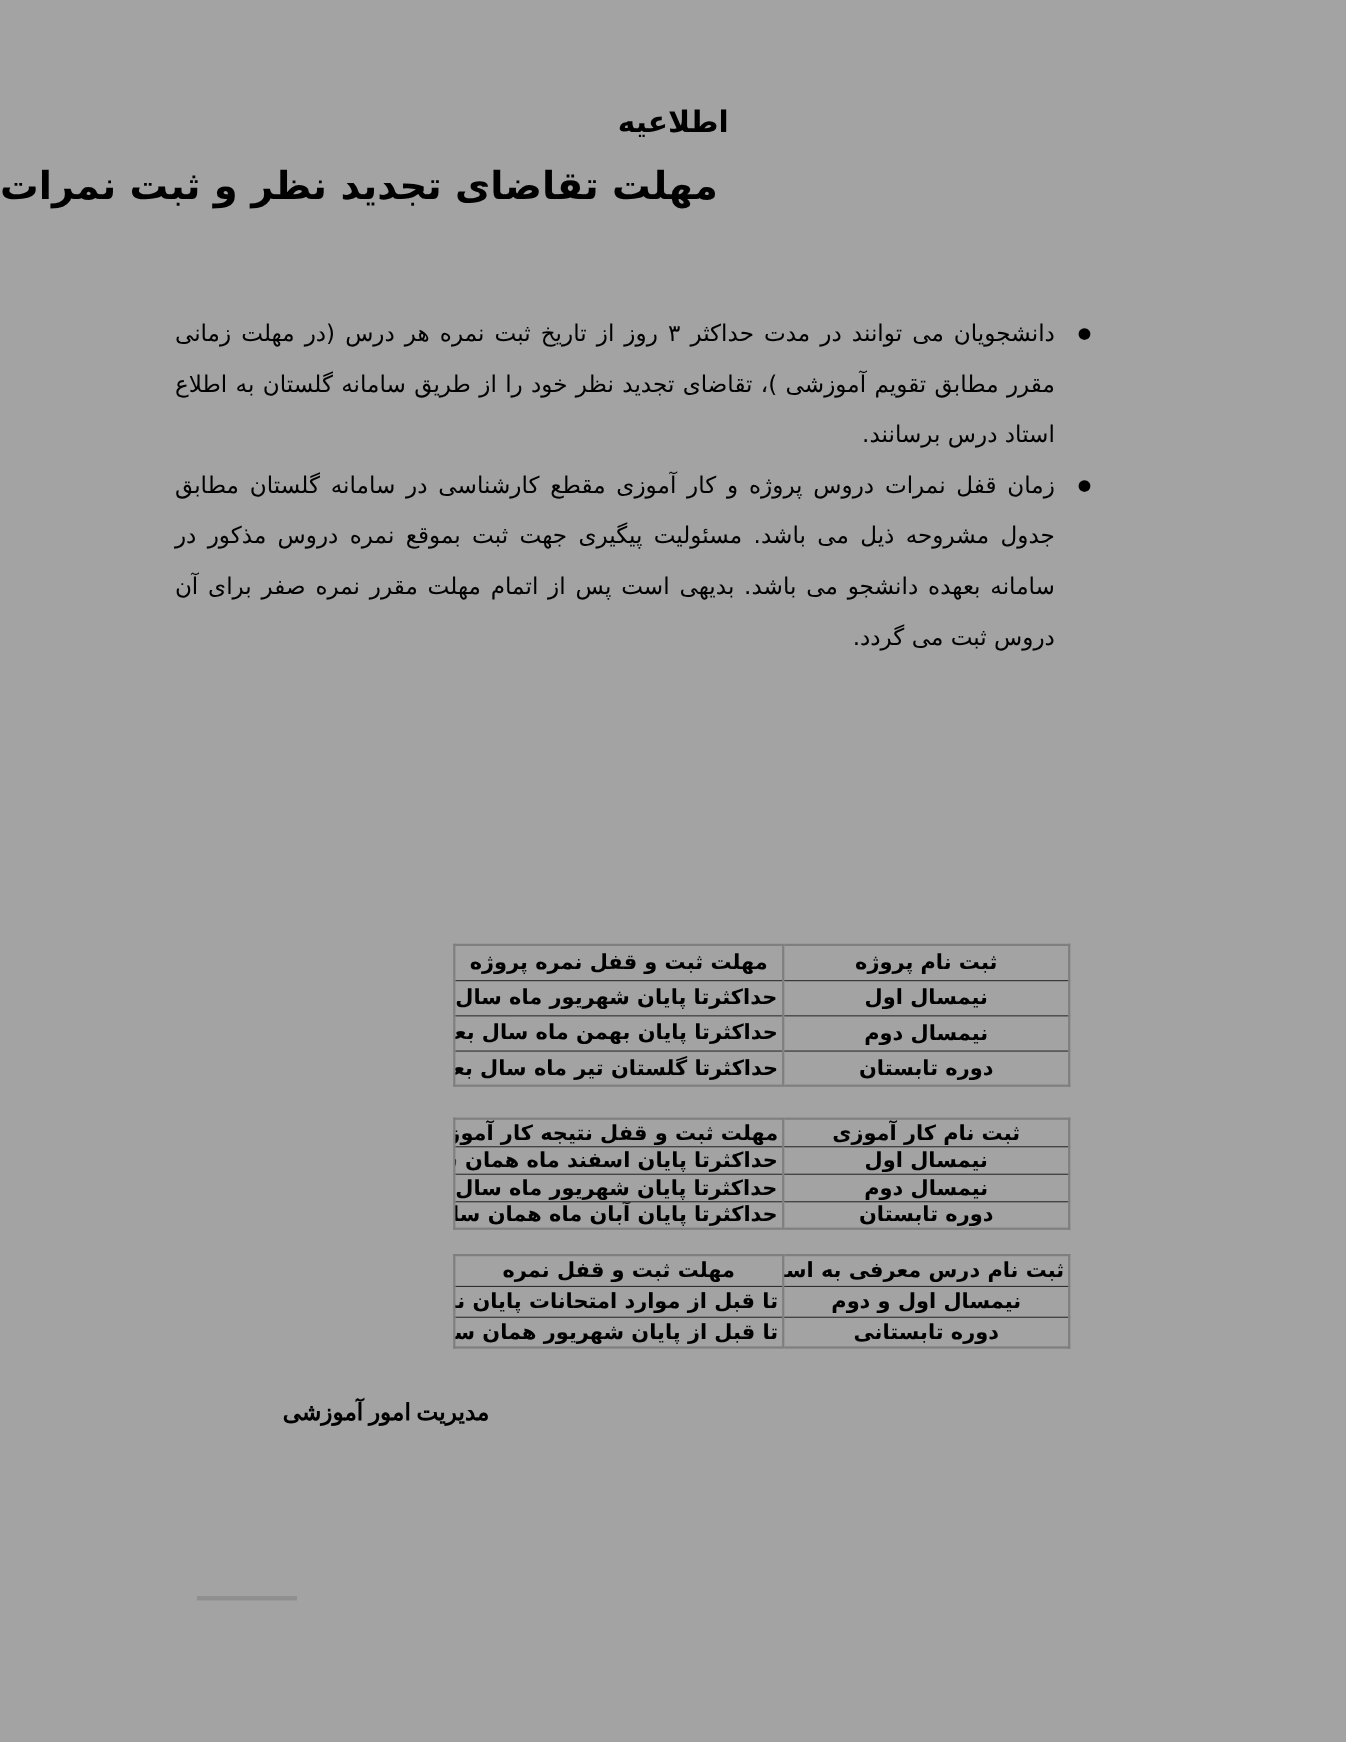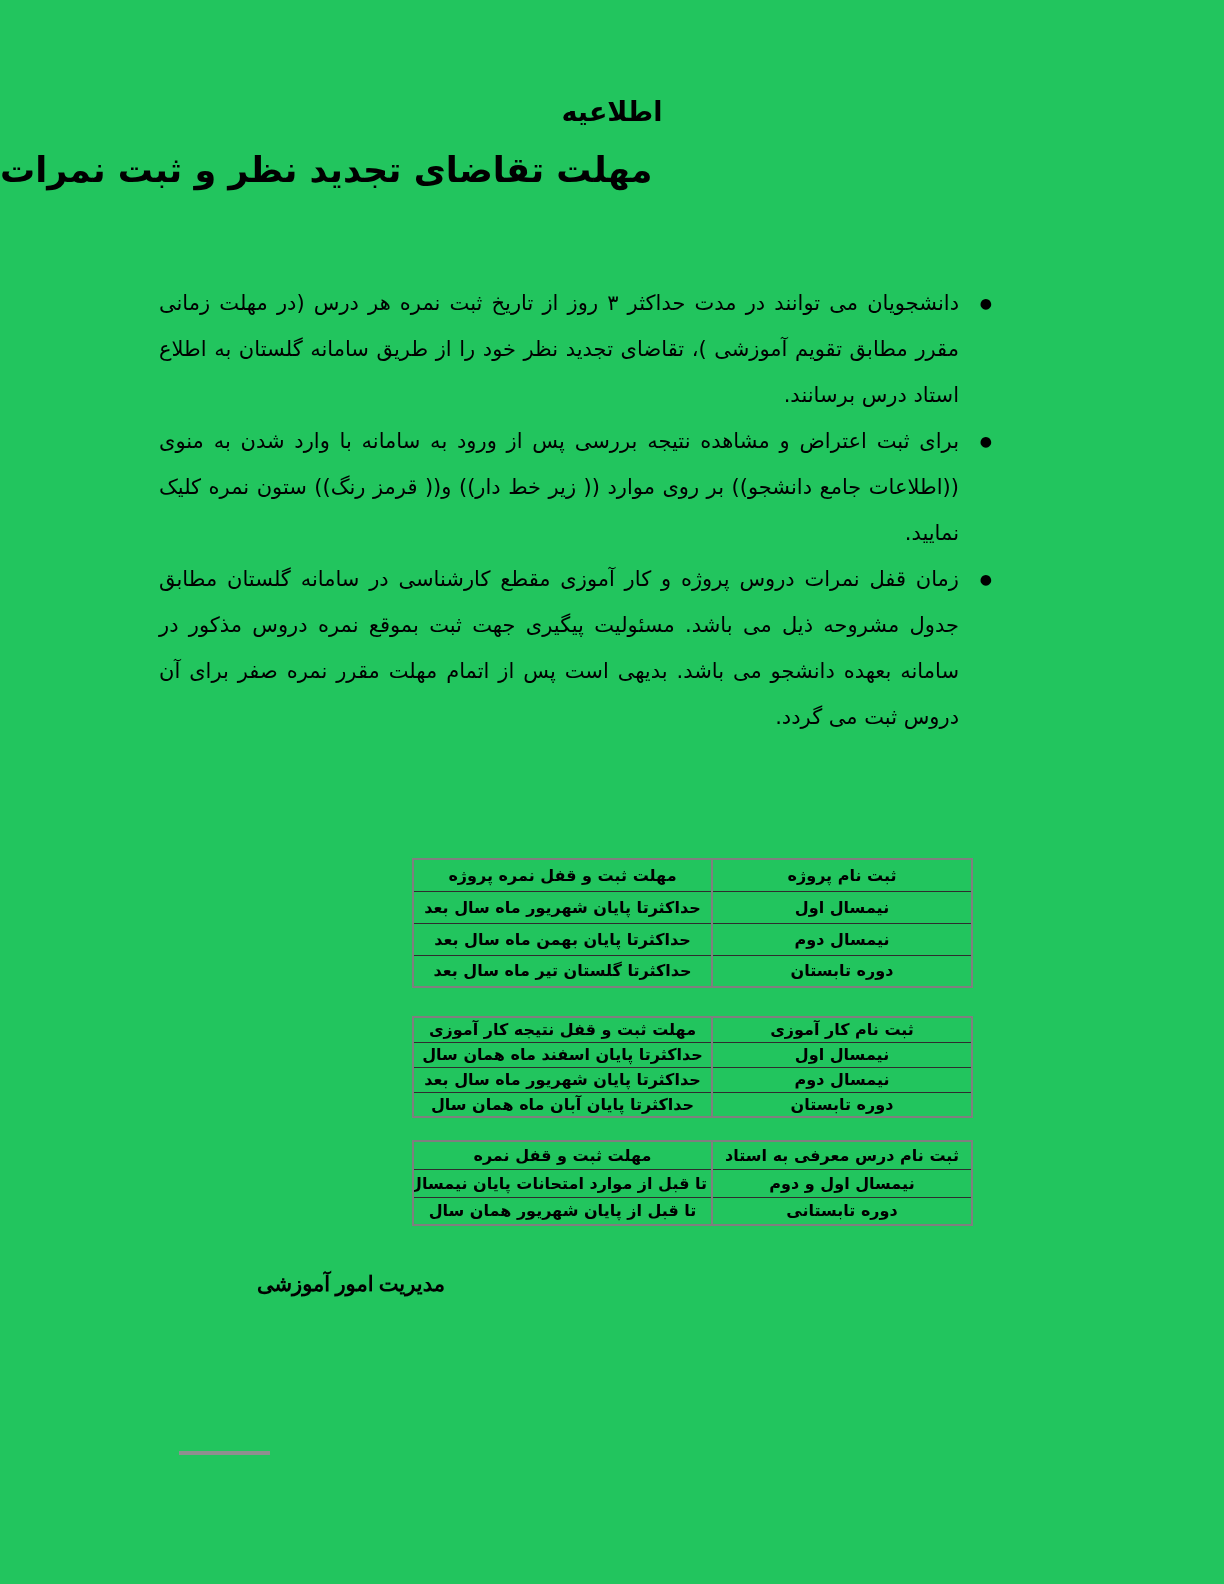--- a/index.html
+++ b/index.html
@@ -1,20 +1,20 @@
 <!DOCTYPE html>
 <html lang="fa"><head>
 <meta charset="utf-8">
 <style>
   html, body { margin: 0; padding: 0; background: #ffffff; }
   .page {
     position: relative;
     width: 1224px;
     height: 1584px;
-    background: #22c55e;
+    background: #a3a3a3;
     color: #000000;
     font-family: "DejaVu Sans", sans-serif;
     overflow: hidden;
   }
   .kicker {
     position: absolute;
     top: 96px; left: 0; right: 0;
     text-align: center;
     font-weight: bold;
     font-size: 27px;
@@ -60,21 +60,21 @@
     table-layout: fixed;
     direction: rtl;
     border: 2px solid #7f7f7f;
   }
   .t1 { top: 858px; }
   .t2 { top: 1016px; }
   .t3 { top: 1140px; }
   .dl-table th, .dl-table td {
     border: 1px solid #2e2e2e;
     font-weight: bold;
-    font-size: 16px;
+    font-size: 19px;
     text-align: center;
     vertical-align: middle;
     padding: 0 4px;
     white-space: nowrap;
     overflow: hidden;
   }
   .dl-table .label-cell { width: 250px; border-left: 2px solid #7f7f7f; margin-left: 36px; }
   .dl-table .deadline-cell { width: 289px; }
   .t1 tr { height: 32px; }
   .t2 tr { height: 25px; }
@@ -101,21 +101,20 @@
 </head>
 <body>
 
 <div class="page">
 
   <div class="kicker">اطلاعیه</div>
   <div class="title">مهلت تقاضای تجدید نظر و ثبت نمرات</div>
 
   <ul class="bullets">
     <li>دانشجویان می توانند در مدت حداکثر ۳ روز از تاریخ ثبت نمره هر درس (در مهلت زمانی مقرر مطابق تقویم آموزشی )، تقاضای تجدید نظر خود را از طریق سامانه گلستان به اطلاع استاد درس برسانند.</li>
-    <li>برای ثبت اعتراض و مشاهده نتیجه بررسی پس از ورود به سامانه با وارد شدن به منوی ((اطلاعات جامع دانشجو)) بر روی موارد (( زیر خط دار)) و(( قرمز رنگ)) ستون نمره کلیک نمایید.</li>
     <li>زمان قفل نمرات دروس پروژه و کار آموزی مقطع کارشناسی در سامانه گلستان مطابق جدول مشروحه ذیل می باشد. مسئولیت پیگیری جهت ثبت بموقع نمره دروس مذکور در سامانه بعهده دانشجو می باشد. بدیهی است پس از اتمام مهلت مقرر نمره صفر برای آن دروس ثبت می گردد.</li>
   </ul>
 
   <table class="dl-table t1">
     <tbody>
       <tr>
         <th class="label-cell">ثبت نام پروژه</th>
         <th class="deadline-cell">مهلت ثبت و قفل نمره پروژه</th>
       </tr>
       <tr>

